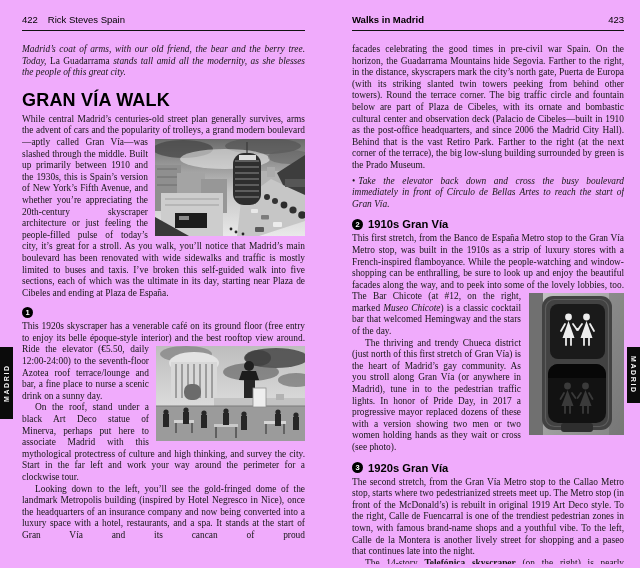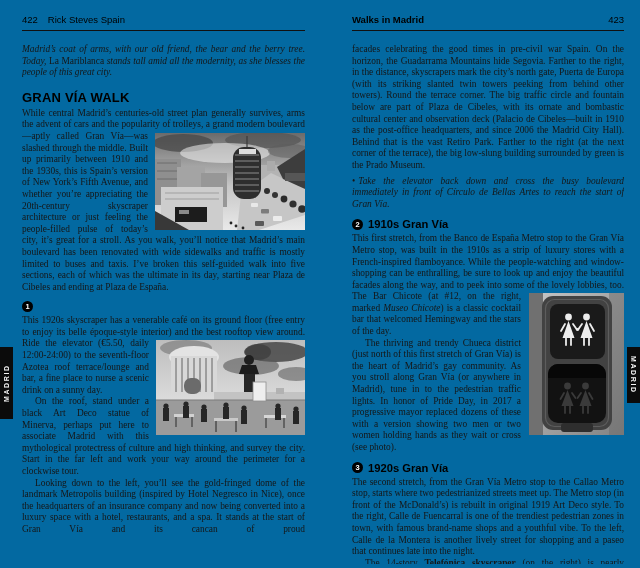--- a/index.html
+++ b/index.html
@@ -1,29 +1,29 @@
 <!DOCTYPE html>
 <html><head>
 <meta charset="utf-8">
 <style>
   html,body{margin:0;padding:0;background:#dcdcdc;}
-  .canvas{position:relative;width:640px;height:568px;background:#0369a1;
+  .canvas{position:relative;width:640px;height:568px;background:#f0abfc;
           font-family:"Liberation Serif",serif;color:#161616;overflow:hidden;}
   .page{position:absolute;top:14px;height:550px;overflow:hidden;}
   .page-l{left:22px;width:283px;}
   .page-r{left:352px;width:272px;}
   .phead{display:flex;align-items:baseline;gap:10px;font-family:"Liberation Sans",sans-serif;
          font-size:9.5px;color:#000;border-bottom:1.4px solid #111;padding-bottom:5px;}
   .phead.right{justify-content:space-between;}
   .phead .bold{font-weight:700;}
   .body,.intro,.dir{font-size:9.4px;line-height:11.6px;margin:0;}
   .j{text-align:justify;}
   .intro{margin-top:13px;font-style:italic;text-align:justify;}
   .intro .rm{font-style:normal;}
-  h2{font-family:"Liberation Sans",sans-serif;font-size:13px;font-weight:700;
+  h2{font-family:"Liberation Sans",sans-serif;font-size:18px;font-weight:700;
      letter-spacing:.2px;margin:11px 0 3px;color:#000;}
   h3{font-family:"Liberation Sans",sans-serif;font-size:11.2px;font-weight:700;
      margin:8px 0 3px;color:#000;display:flex;align-items:center;gap:5px;}
   .cnum{flex:0 0 auto;width:11px;height:11px;border-radius:50%;background:#000;color:#fff;
         font-family:"Liberation Sans",sans-serif;font-size:7.5px;font-weight:700;
         display:inline-flex;align-items:center;justify-content:center;}
   .dir{font-style:italic;margin-top:4px;text-align:justify;}
   .dir .b{font-style:normal;margin-right:3px;}
   .ind{text-indent:13px;}
   .cont{text-align-last:justify;}
@@ -44,21 +44,21 @@
 <body>
 
 <div class="canvas">
 
   <div class="page page-l">
     <div class="phead">
       <span>422</span>
       <span>Rick Steves Spain</span>
     </div>
 
-    <p class="intro"><span class="it">Madrid’s coat of arms, with our old friend, the bear and the berry tree. Today, </span><span class="rm">La Mariblanca</span><span class="it"> stands tall amid all the modernity, as she blesses the people of this great city.</span></p>
+    <p class="intro"><span class="it">Madrid’s coat of arms, with our old friend, the bear and the berry tree. Today, </span><span class="rm">La Guadarrama</span><span class="it"> stands tall amid all the modernity, as she blesses the people of this great city.</span></p>
 
     <h2>GRAN VÍA WALK</h2>
 
     <p class="body j"><span>While central Madrid’s centuries-old street plan generally survives, arms the advent of cars and the popularity of trolleys, a </span><span class="photo f1">
           <svg viewBox="0 0 150 97" preserveAspectRatio="none">
         <defs>
               <linearGradient id="sky1" x1="0" y1="0" x2="0" y2="1">
                 <stop offset="0" stop-color="#6b6b6b"></stop>
                 <stop offset=".55" stop-color="#c7c7c7"></stop>
                 <stop offset="1" stop-color="#e9e9e9"></stop>

